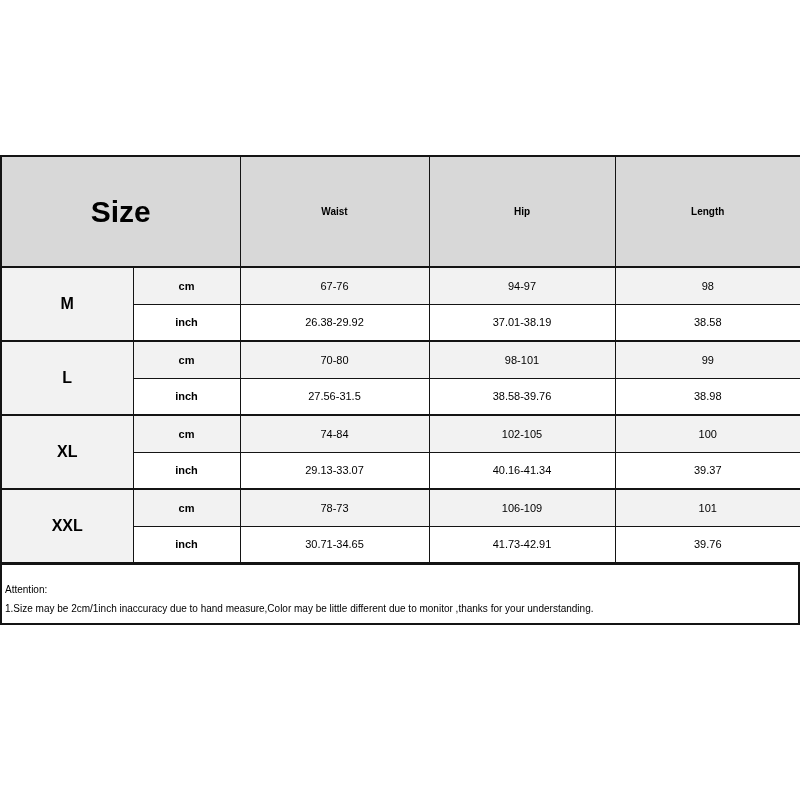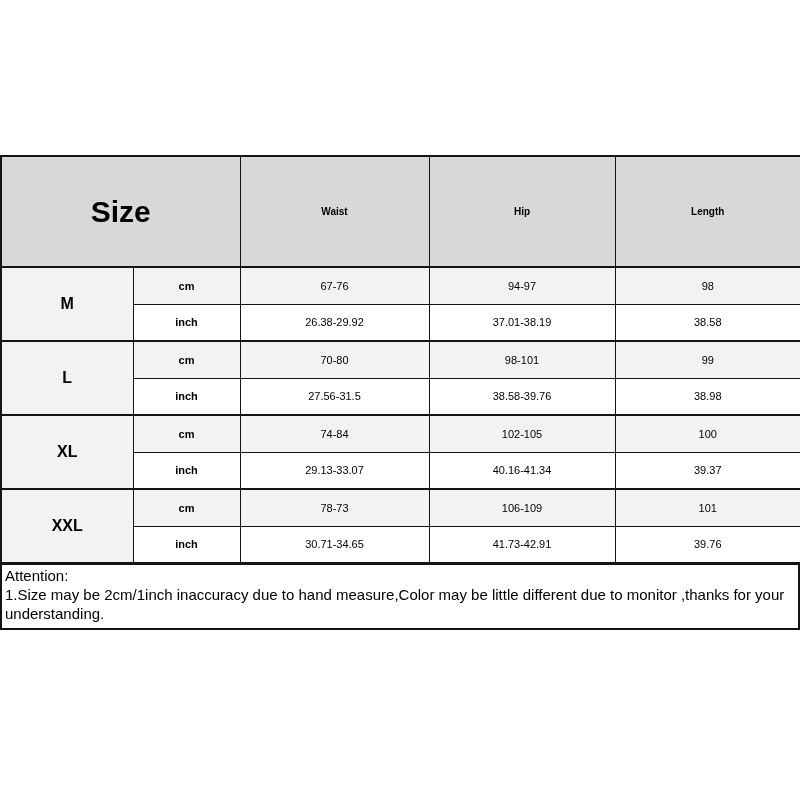--- a/index.html
+++ b/index.html
@@ -59,22 +59,22 @@
   td.unit { font-weight: bold; }
   tr.cm-row td { background: var(--cm_row_bg); }
   tr.inch-row td { background: var(--inch_row_bg); }
   
   tbody tr.cm-row td { border-top: 2px solid var(--border); }
   tbody tr.inch-row td { border-top: 1px solid #5a5a5a; }
   .attention-box {
     width: 800px;
     border: 2px solid var(--border);
     margin-top: -1px;
-    padding: 1px 4px 5px 3px;
-    font-size: 15px;
+    padding: 15px 4px 5px 3px;
+    font-size: 10px;
     line-height: 19px;
     background: #ffffff;
   }
   .attention-box div { white-space: normal; }
 </style>
 </head>
 <body>
 
 <div class="table-area">
   <table class="size-chart">

